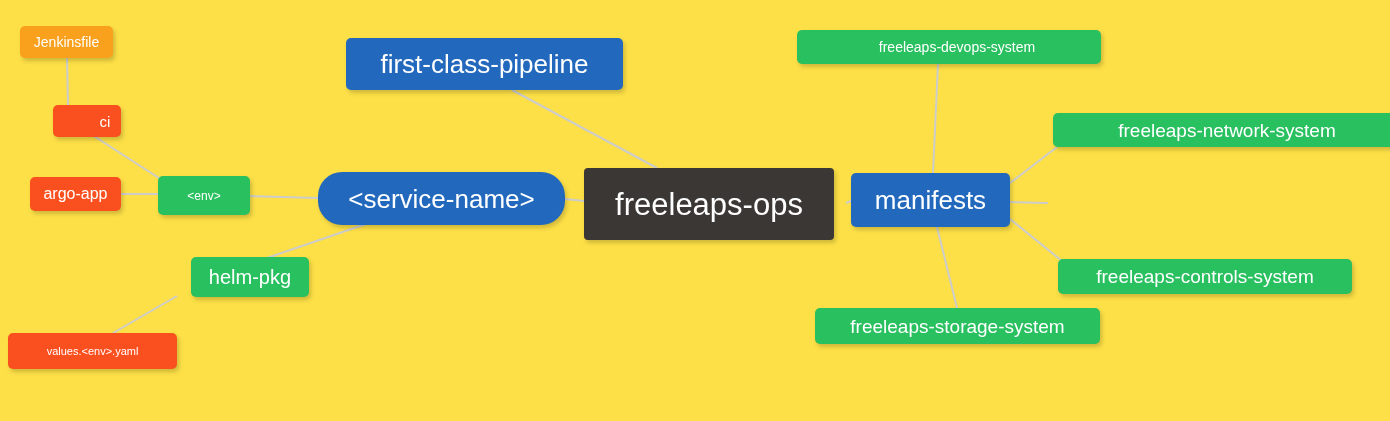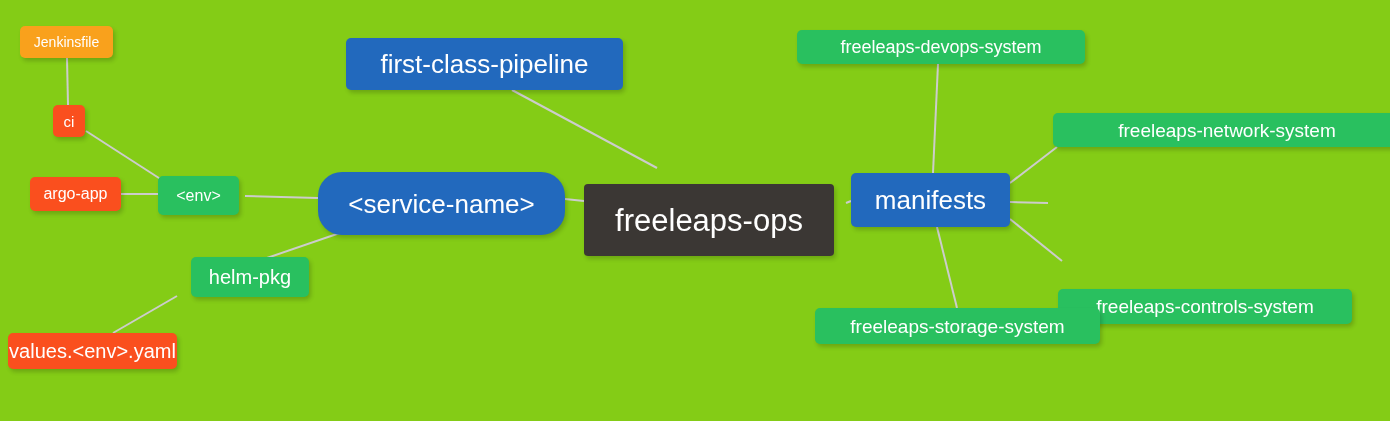--- a/index.html
+++ b/index.html
@@ -1,49 +1,49 @@
 <!DOCTYPE html>
 <html><head>
 <meta charset="utf-8">
 <style>
   html,body{margin:0;padding:0;background:#ffffff;}
   #canvas{
     position:relative;
     width:1390px;height:421px;
-    background:#84cc16;
+    background:#fde047;
     overflow:hidden;
     font-family:"Liberation Sans", sans-serif;
   }
   #edges{position:absolute;left:0;top:0;width:1390px;height:421px;}
   #edges line{stroke:#cccccc;stroke-width:2;}
   .node{
     position:absolute;
     display:flex;align-items:center;justify-content:center;
     color:#ffffff;
     border-radius:5px;
     box-shadow:2px 3px 4px rgba(0,0,0,.18);
     white-space:nowrap;
     cursor:pointer;
     line-height:1;
   }
   
   #n-jenkinsfile{left:20px;top:26px;width:93px;height:32px;font-size:14px;}
-  #n-ci{left:53px;top:105px;width:32px;height:32px;font-size:15px;}
+  #n-ci{left:53px;top:105px;width:32px;height:32px;font-size:15px;padding-left:36px;}
   #n-argo{left:30px;top:177px;width:91px;height:34px;font-size:16px;text-align:center;}
-  #n-env{left:158px;top:176px;width:81px;height:39px;font-size:16px;}
+  #n-env{left:158px;top:176px;width:92px;height:39px;font-size:12px;}
   #n-helm{left:147px;top:257px;width:118px;height:40px;font-size:20px;margin-left:44px;}
-  #n-values{left:8px;top:333px;width:169px;height:36px;font-size:20px;}
+  #n-values{left:8px;top:333px;width:169px;height:36px;font-size:11px;}
   #n-fcp{left:313px;top:38px;width:277px;height:52px;font-size:26px;margin-left:33px;}
-  #n-service{left:318px;top:172px;width:247px;height:63px;font-size:26px;border-radius:24px;}
-  #n-root{left:584px;top:184px;width:250px;height:72px;font-size:31px;border-radius:4px;}
+  #n-service{left:318px;top:172px;width:247px;height:53px;font-size:26px;border-radius:24px;}
+  #n-root{left:584px;top:168px;width:250px;height:72px;font-size:31px;border-radius:4px;}
   #n-manifests{left:851px;top:173px;width:159px;height:54px;font-size:26px;}
-  #n-devops{left:797px;top:30px;width:288px;height:34px;font-size:18px;}
+  #n-devops{left:797px;top:30px;width:288px;height:34px;font-size:14px;padding-left:16px;}
   #n-network{left:1053px;top:113px;width:348px;height:34px;font-size:19px;}
   #n-monitoring{left:1048px;top:187px;width:330px;height:34px;font-size:19px;}
-  #n-controls{left:1058px;top:259px;width:294px;height:35px;font-size:19px;margin-top:30px;}
+  #n-controls{left:1058px;top:259px;width:294px;height:35px;font-size:19px;}
   #n-storage{left:815px;top:308px;width:285px;height:36px;font-size:19px;}
 </style>
 </head>
 <body>
 
 <div id="canvas">
 
   <svg id="edges" viewBox="0 0 1390 421">
     <line x1="67" y1="58" x2="68" y2="105"></line>
     <line x1="86" y1="131" x2="162" y2="180"></line>

